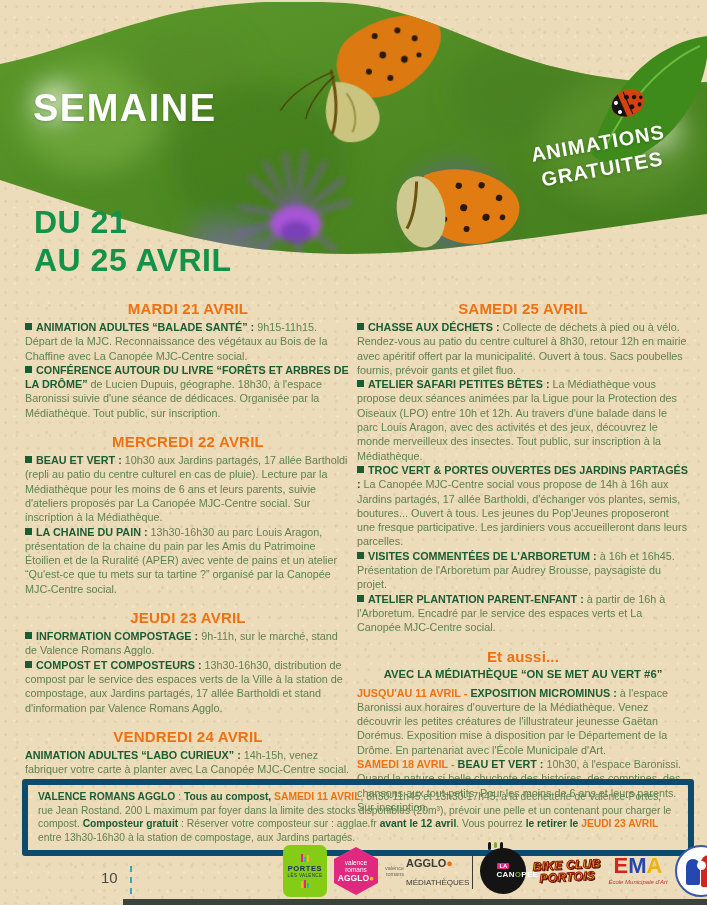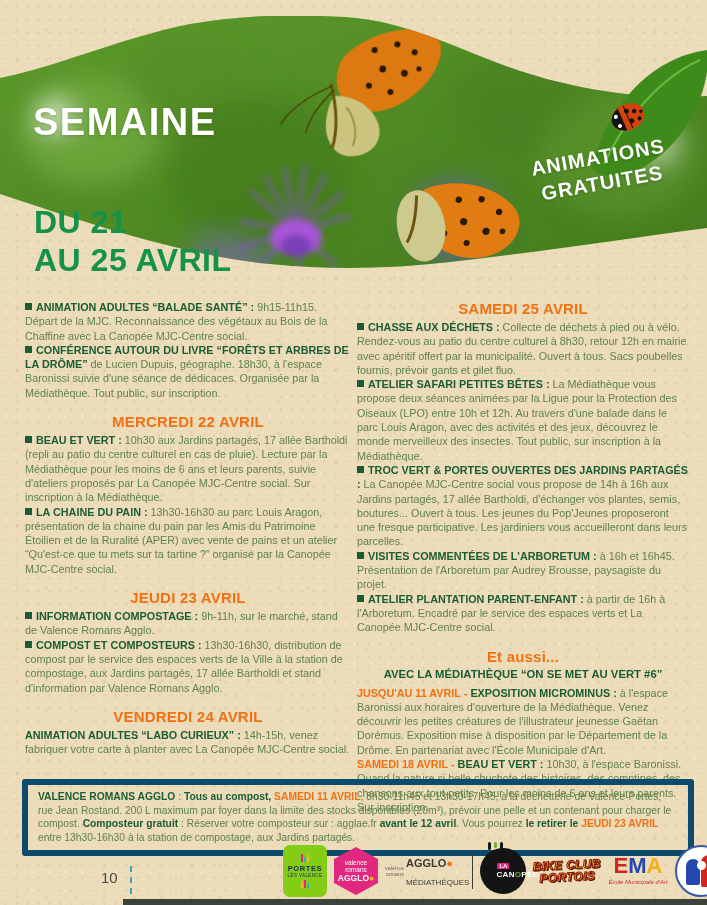--- a/index.html
+++ b/index.html
@@ -7,21 +7,21 @@
     width:707px;height:905px;position:relative;overflow:hidden;
     font-family:"Liberation Sans", sans-serif;
     background-color:#ecdcba;
     background-image:
       radial-gradient(rgba(158,128,78,.13) 1px, transparent 1.4px),
       radial-gradient(rgba(255,255,255,.22) 1px, transparent 1.4px),
       radial-gradient(rgba(120,95,50,.08) 1.5px, transparent 2px);
     background-size:11px 13px, 17px 19px, 29px 31px;
     background-position:0 0, 6px 8px, 3px 14px;
   }
-  .banner{position:absolute;left:0;top:16px;width:707px;height:262px;}
+  .banner{position:absolute;left:0;top:2px;width:707px;height:262px;}
   .banner svg{position:absolute;left:0;top:0;}
   .banner-title{
     position:absolute;left:33px;top:82px;color:#ffffff;
     font-size:38px;font-weight:bold;letter-spacing:1.5px;line-height:49px;
     text-shadow:0 1px 3px rgba(20,50,10,.25);
   }
   .badge{
     position:absolute;left:500px;top:128px;width:200px;text-align:center;
     transform:rotate(-10deg);color:#ffffff;font-weight:bold;font-size:20px;
     letter-spacing:1px;line-height:26px;text-shadow:0 1px 3px rgba(20,50,10,.3);
@@ -235,20 +235,21 @@
   </div>
 </div>
 
 <div class="date-heading">
   <div>DU 21</div>
   <div>AU 25 AVRIL</div>
 </div>
 
 <div class="col col-left">
     <section class="section">
+      <h3 class="section-title">MARDI 21 AVRIL</h3>
       <div class="item"><span class="bullet"></span><span class="seg-label">ANIMATION ADULTES “BALADE SANTÉ” : </span><span class="seg-body">9h15-11h15. Départ de la MJC. Reconnaissance des végétaux au Bois de la Chaffine avec La Canopée MJC-Centre social.</span></div>
       <div class="item"><span class="bullet"></span><span class="seg-label">CONFÉRENCE AUTOUR DU LIVRE “FORÊTS ET ARBRES DE LA DRÔME” </span><span class="seg-body">de Lucien Dupuis, géographe. 18h30, à l'espace Baronissi suivie d'une séance de dédicaces. Organisée par la Médiathèque. Tout public, sur inscription.</span></div>
     </section>
     <section class="section">
       <h3 class="section-title">MERCREDI 22 AVRIL</h3>
       <div class="item"><span class="bullet"></span><span class="seg-label">BEAU ET VERT : </span><span class="seg-body">10h30 aux Jardins partagés, 17 allée Bartholdi (repli au patio du centre culturel en cas de pluie). Lecture par la Médiathèque pour les moins de 6 ans et leurs parents, suivie d'ateliers proposés par La Canopée MJC-Centre social. Sur inscription à la Médiathèque.</span></div>
       <div class="item"><span class="bullet"></span><span class="seg-label">LA CHAINE DU PAIN : </span><span class="seg-body">13h30-16h30 au parc Louis Aragon, présentation de la chaine du pain par les Amis du Patrimoine Étoilien et de la Ruralité (APER) avec vente de pains et un atelier “Qu'est-ce que tu mets sur ta tartine ?” organisé par la Canopée MJC-Centre social.</span></div>
     </section>
     <section class="section">
       <h3 class="section-title">JEUDI 23 AVRIL</h3>

